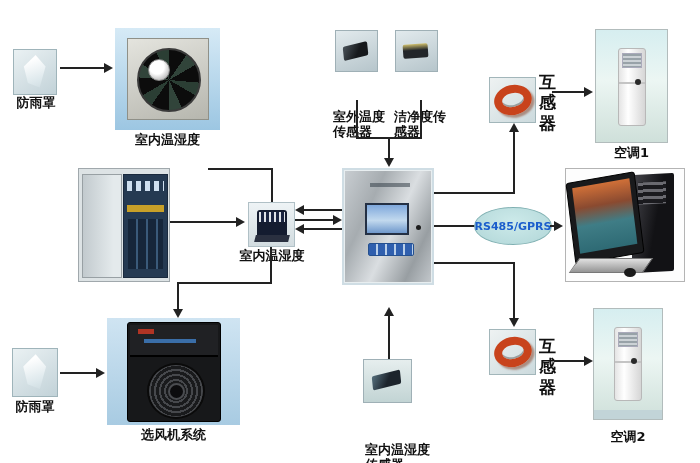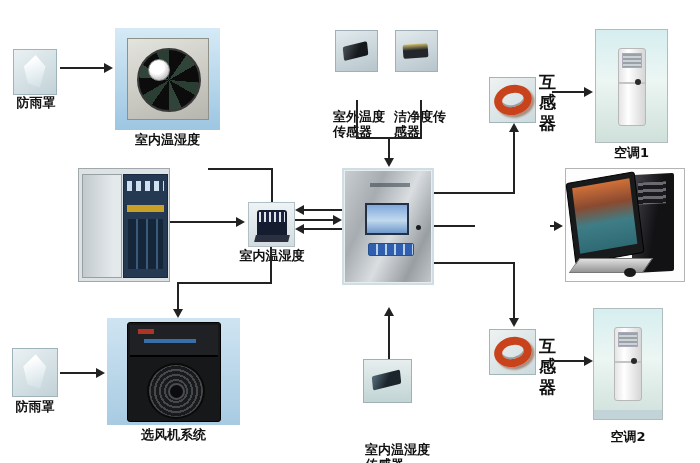--- a/index.html
+++ b/index.html
@@ -215,20 +215,23 @@
     <div class="mctl-screen"></div>
     <div class="mctl-buttons"></div>
     <div class="mctl-dot"></div>
   </div>
 
   <div class="ln hl" style="left:434px;top:192px;width:81px;"></div>
   <div class="ln vl" style="left:513px;top:131px;height:63px;"></div>
   <div class="ah u" style="left:509px;top:123px;"></div>
 
   <div class="ln hl" style="left:434px;top:225px;width:41px;"></div>
+  <div class="imgbox linkbadge">
+    <span>RS485/GPRS</span>
+  </div>
   <div class="ln hl" style="left:550px;top:225px;width:5px;"></div>
   <div class="ah r" style="left:554px;top:221px;"></div>
 
   <div class="imgbox pcbox">
     <div class="pctower">
         <i></i>
       </div>
     <div class="pcmon">
       <div class="pcscreen"></div>
     </div>

